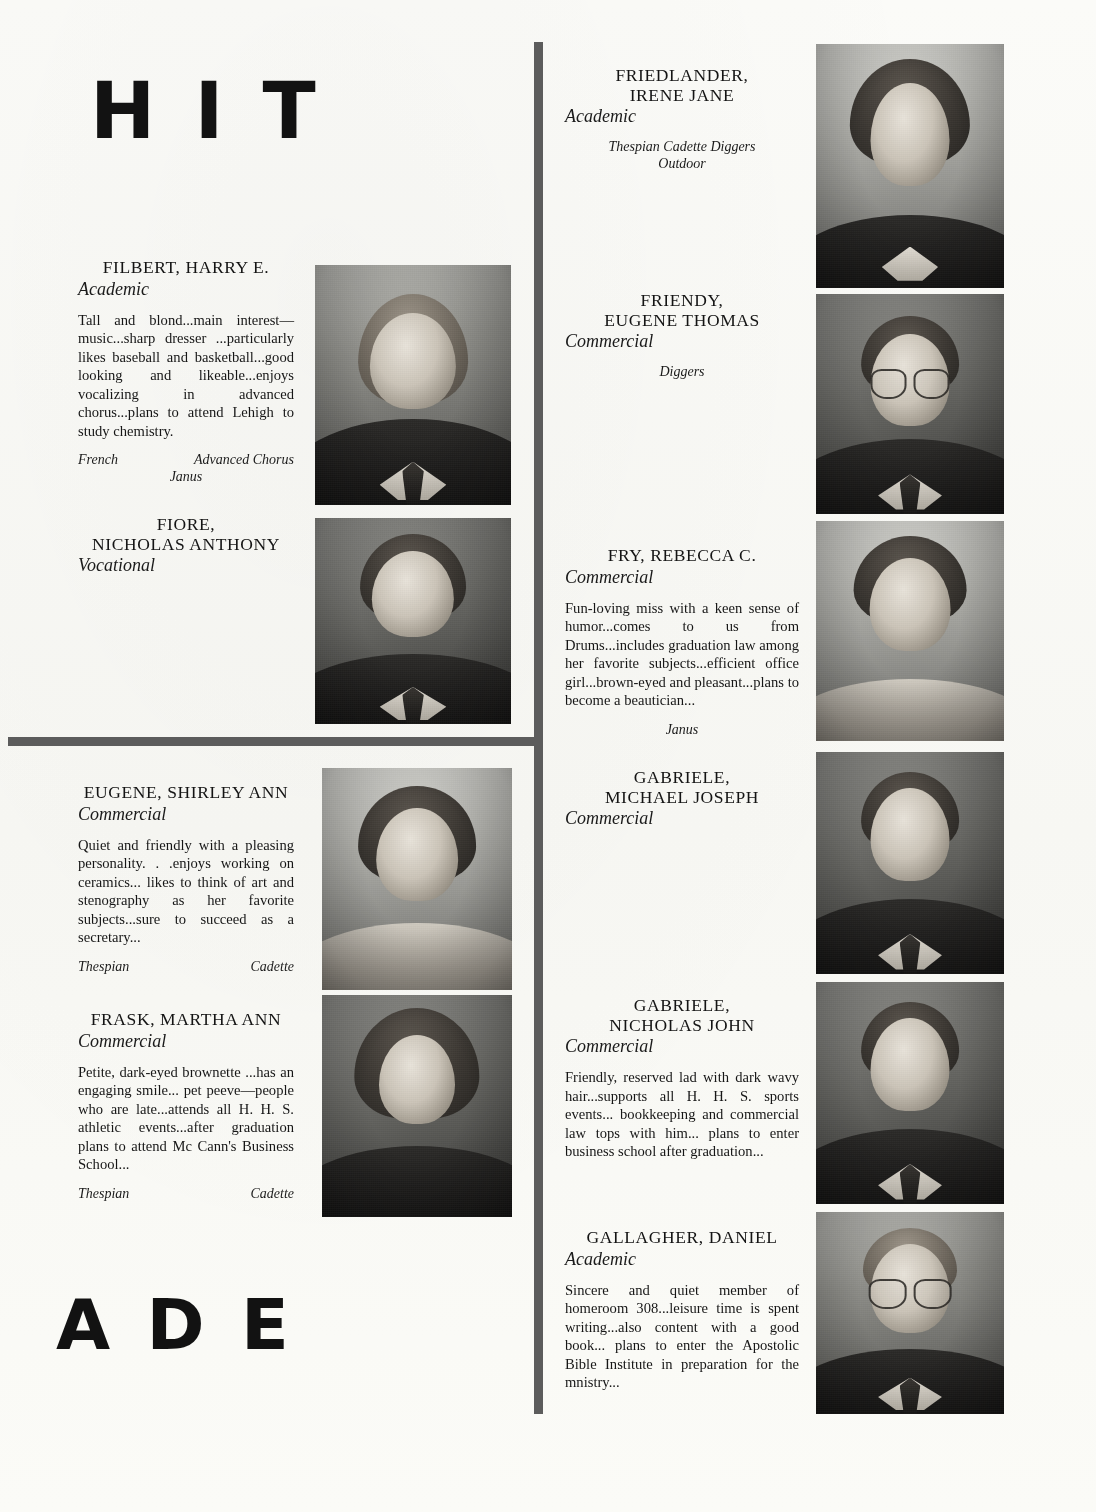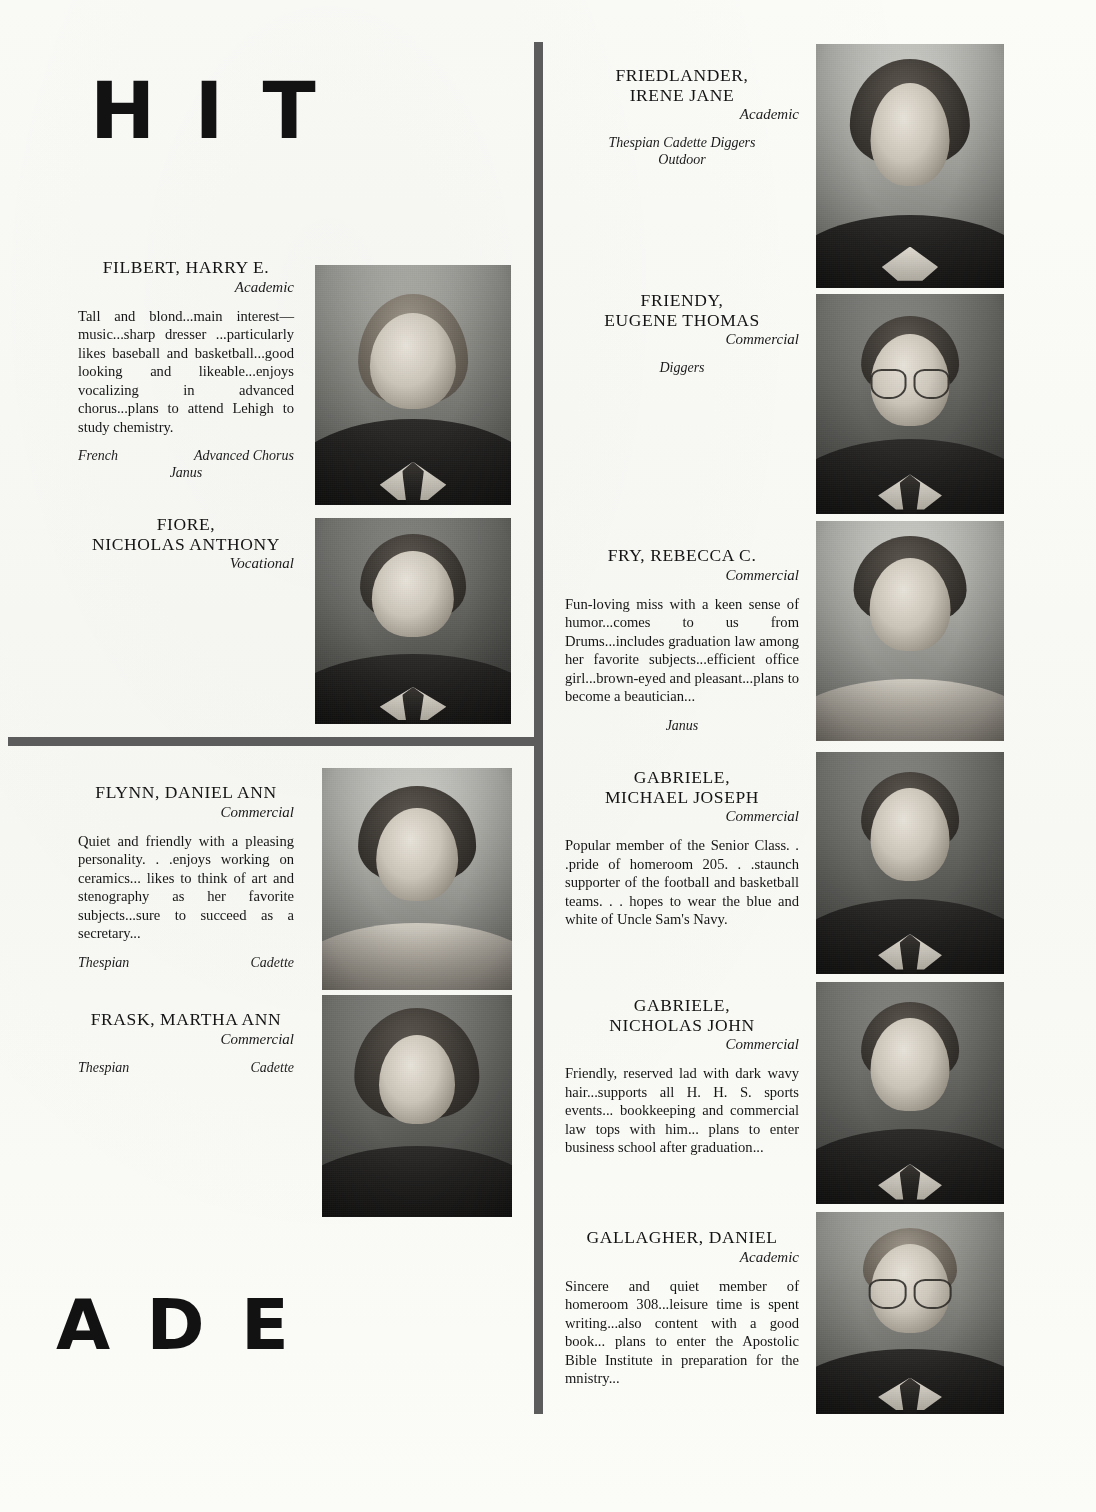--- a/index.html
+++ b/index.html
@@ -62,23 +62,23 @@
   }
   .entry .name {
     text-align: center;
     font-size: 17.5px;
     line-height: 1.12;
     letter-spacing: 0.6px;
     font-family: "Liberation Serif", serif;
     color: #141414;
   }
   .entry .course {
-    text-align: right;
+    text-align: left;
     font-style: italic;
-    font-size: 15px;
+    font-size: 18px;
     margin-top: 1px;
     color: #1b1b1b;
   }
   .entry .body {
     margin-top: 11px;
     font-size: 14.6px;
     line-height: 1.27;
     text-align: justify;
     text-justify: inter-word;
     color: #161616;
@@ -263,21 +263,21 @@
       <div class="ph-head" style="width:42%; height:42%; top:16%;"></div>
       <div class="ph-shoulders" style="height:40%;"></div>
       <div class="ph-collar" style="bottom:2%;"></div>
       <div class="ph-tie" style="bottom:0;"></div>
       <div class="ph-vignette"></div>
       <div class="ph-grain"></div>
     </div>
   </div>
 
   <div class="entry" style="left:78px; top:783px; width:216px;">
-    <div class="name">FLYNN, DANIEL ANN</div>
+    <div class="name">EUGENE, SHIRLEY ANN</div>
     <div class="course">Commercial</div>
     <div class="body">Quiet and friendly with a pleasing personality. . .enjoys working on ceramics... likes to think of art and stenography as her favorite subjects...sure to succeed as a secretary...</div>
     <div class="acts">
       <span>Thespian</span>
       <span>Cadette</span>
     </div>
   </div>
 
   <div class="photo" style="left:322px; top:768px; width:190px; height:222px;">
     <div class="ph-inner">
@@ -286,20 +286,21 @@
       <div class="ph-head" style="width:43%; height:42%; top:18%;"></div>
       <div class="ph-shoulders lightcloth" style="height:36%;"></div>
       <div class="ph-vignette"></div>
       <div class="ph-grain"></div>
     </div>
   </div>
 
   <div class="entry" style="left:78px; top:1010px; width:216px;">
     <div class="name">FRASK, MARTHA ANN</div>
     <div class="course">Commercial</div>
+    <div class="body">Petite, dark-eyed brownette ...has an engaging smile... pet peeve—people who are late...attends all H. H. S. athletic events...after graduation plans to attend Mc Cann's Business School...</div>
     <div class="acts">
       <span>Thespian</span>
       <span>Cadette</span>
     </div>
   </div>
 
   <div class="photo" style="left:322px; top:995px; width:190px; height:222px;">
     <div class="ph-inner">
       <div class="ph-bg dark"></div>
       <div class="ph-hair" style="width:66%; height:50%; top:6%;"></div>
@@ -375,21 +376,20 @@
       <div class="ph-shoulders lightcloth" style="height:34%;"></div>
       <div class="ph-vignette"></div>
       <div class="ph-grain"></div>
     </div>
   </div>
 
   <div class="entry" style="left:565px; top:768px; width:234px;">
     <div class="name">GABRIELE,</div>
     <div class="name">MICHAEL JOSEPH</div>
     <div class="course">Commercial</div>
-    <div class="body">Popular member of the Senior Class. . .pride of homeroom 205. . .staunch supporter of the football and basketball teams. . . hopes to wear the blue and white of Uncle Sam's Navy.</div>
   </div>
 
   <div class="photo" style="left:816px; top:752px; width:188px; height:222px;">
     <div class="ph-inner">
       <div class="ph-bg dark"></div>
       <div class="ph-hair" style="width:52%; height:36%; top:9%;"></div>
       <div class="ph-head" style="width:42%; height:42%; top:16%;"></div>
       <div class="ph-shoulders" style="height:40%;"></div>
       <div class="ph-collar" style="bottom:2%;"></div>
       <div class="ph-tie" style="bottom:0;"></div>

